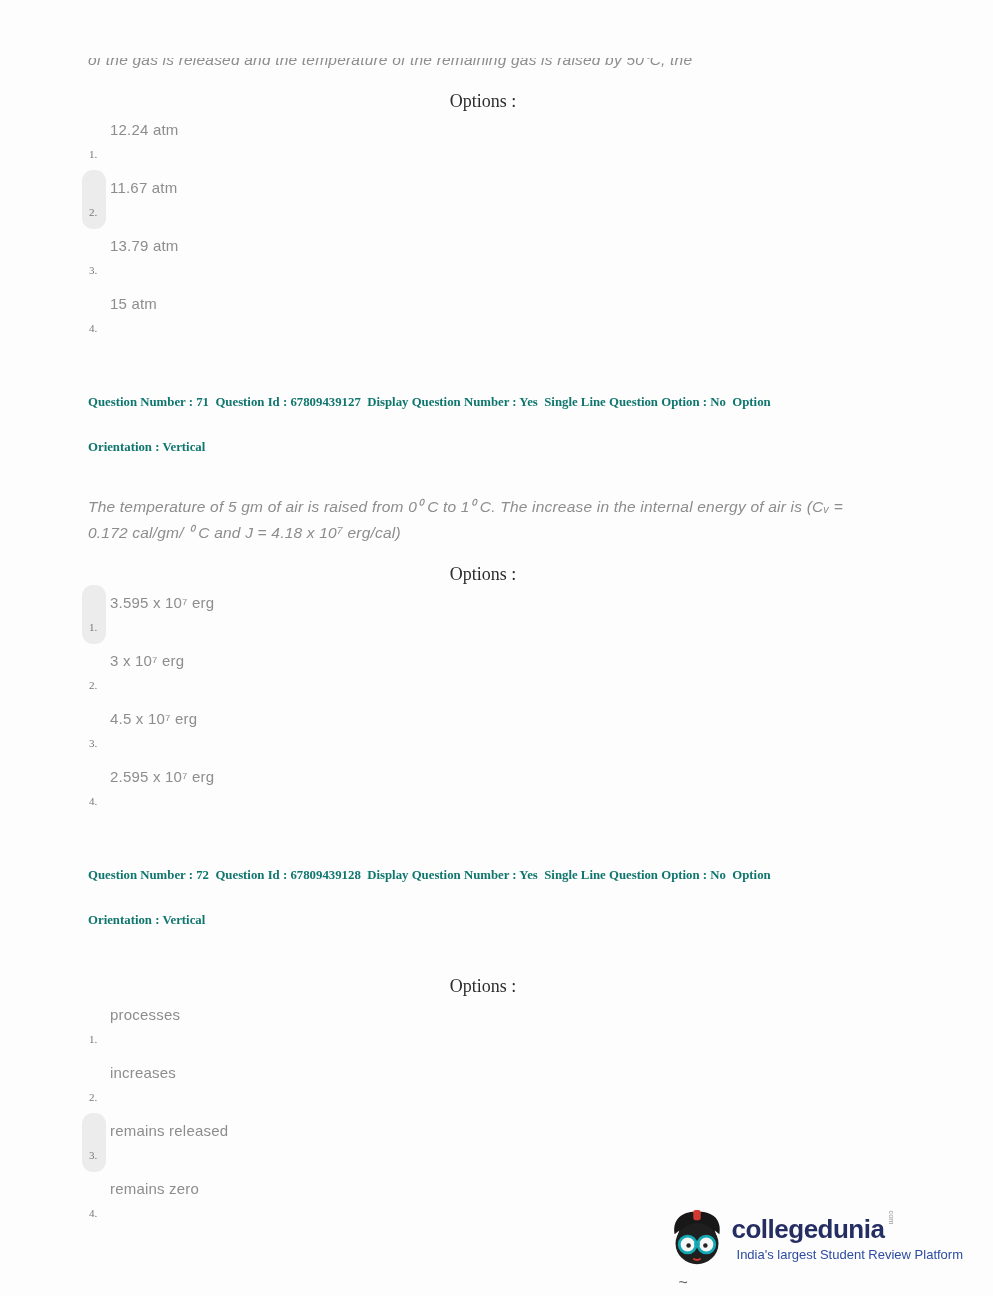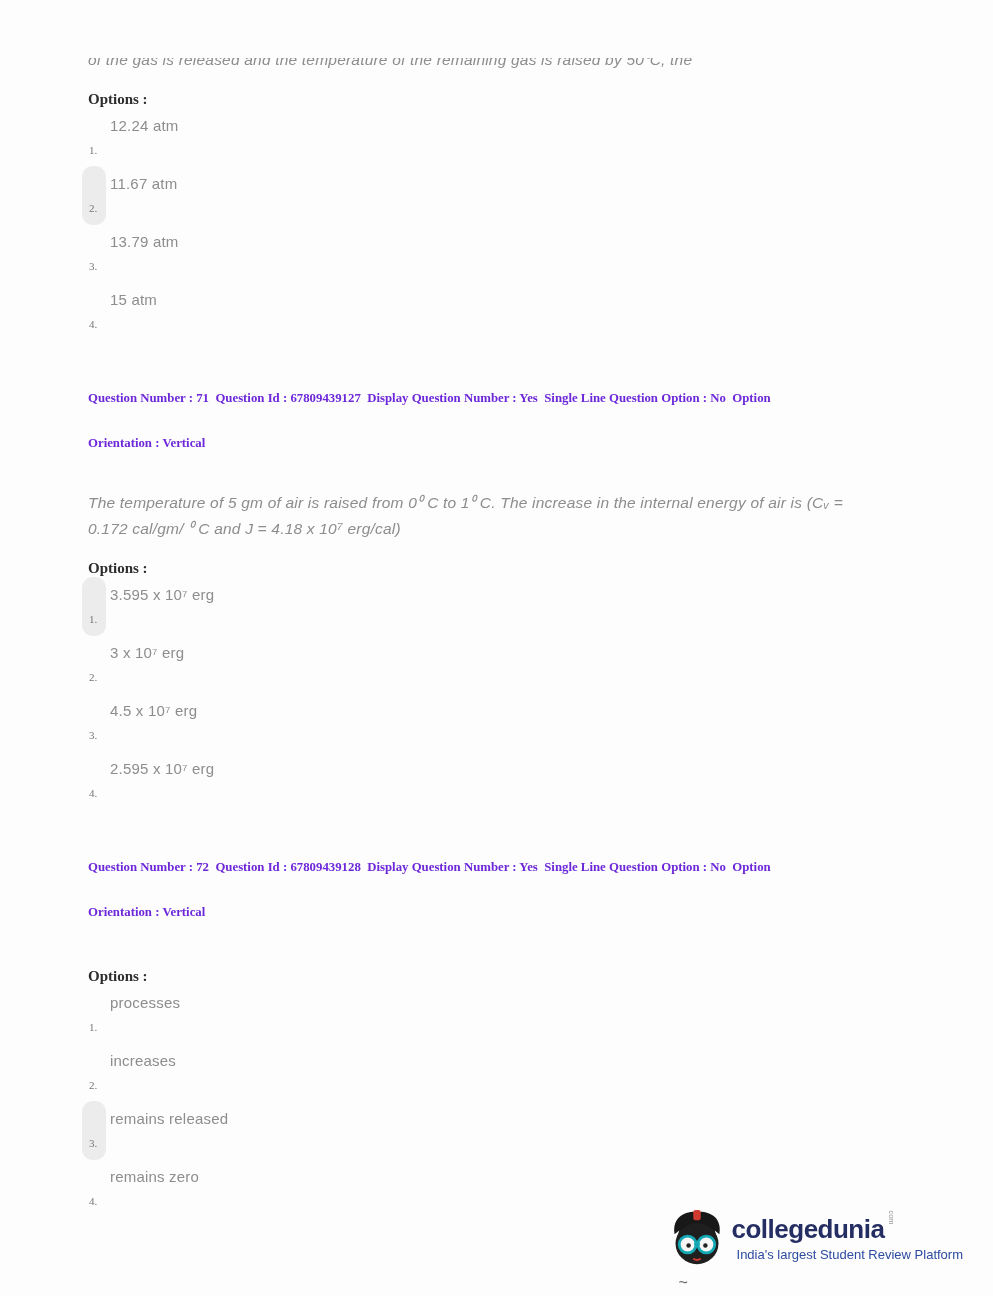--- a/index.html
+++ b/index.html
@@ -13,44 +13,45 @@
     width: 993px; height: 1296px;
     background: #fdfdfd;
     overflow: hidden;
   }
   .content { padding: 58px 115px 0 88px; }
 
   .qheader {
     font-family: "Liberation Serif", serif;
     font-weight: bold;
     font-size: 12.8px;
-    color: #6d28d9;
+    color: #0f766e;
     line-height: 15px;
     white-space: pre-wrap;
     max-width: 790px;
   }
   .qtext {
     font-size: 15.5px;
     color: #8d8d8d;
     line-height: 26px;
     max-width: 778px;
     margin-top: 9px;
     letter-spacing: 0.2px;
     font-style: italic;
   }
   .qtext .line { display: block; }
   .clip-top { height: 15px; overflow: hidden; }
   .clip-top .line { display: block; margin-top: -11px; }
 
   .options-label {
     font-family: "Liberation Serif", serif;
-    font-weight: bold;
-    font-size: 15px;
+    font-weight: normal;
+    font-size: 18px;
     color: #2d2d2d;
     margin: 18px 0 9px 0;
+    text-align: center;
   }
   .option {
     position: relative;
     padding-left: 22px;
     min-height: 44px;
     margin-bottom: 14px;
     max-width: 700px;
   }
   .optnum {
     position: absolute;

